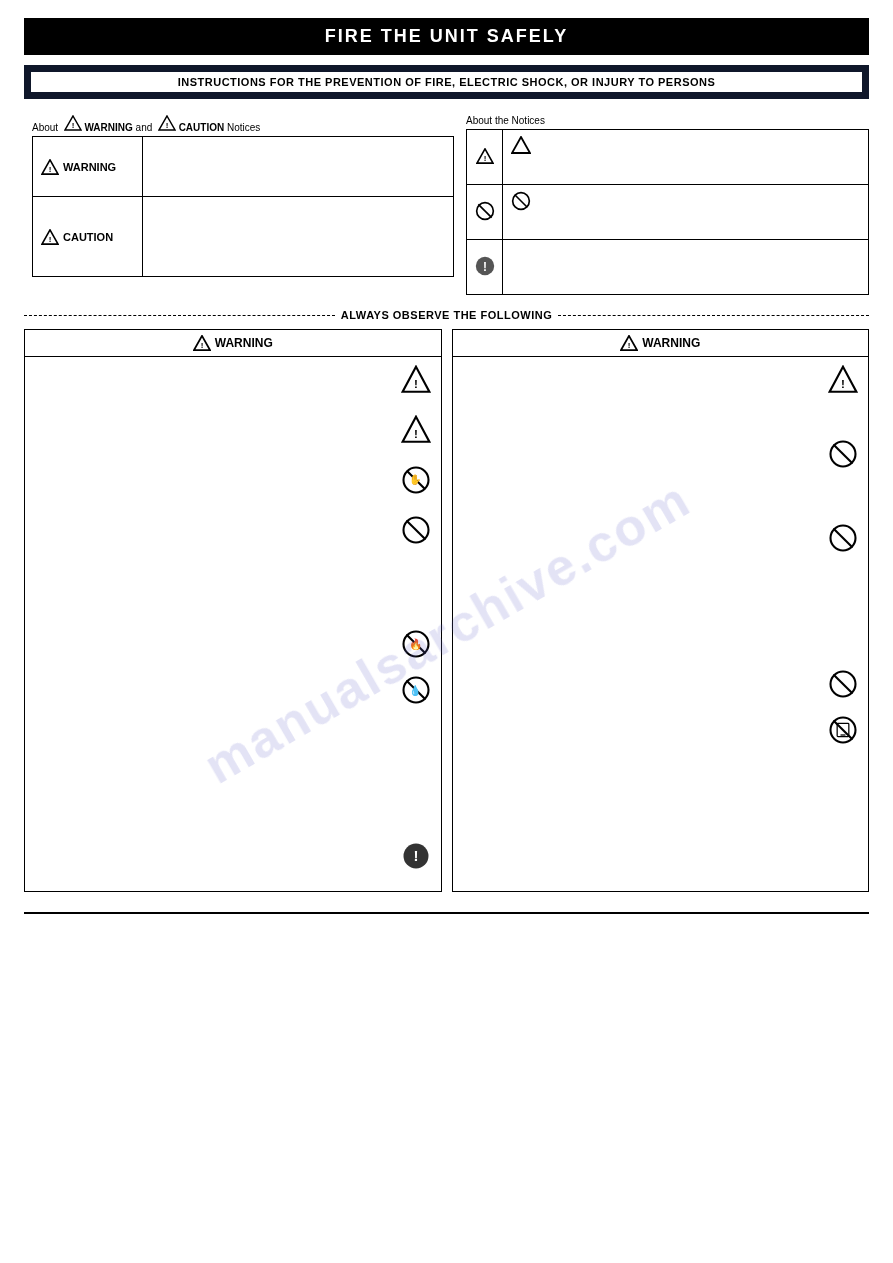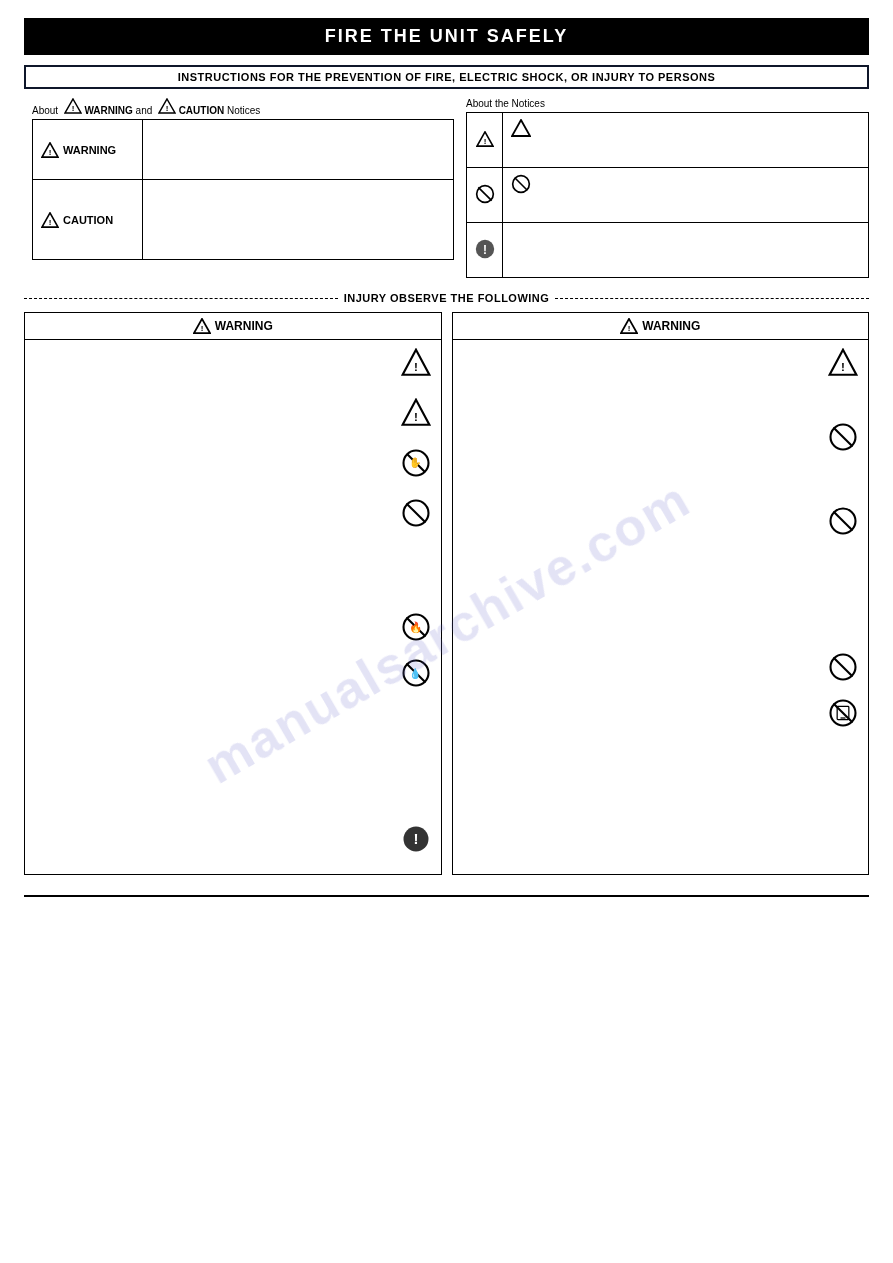--- a/index.html
+++ b/index.html
@@ -20,26 +20,26 @@
       text-align: center;
       font-size: 18px;
       font-weight: bold;
       letter-spacing: 2px;
       padding: 8px 0;
       margin-bottom: 10px;
     }
 
     
     .instructions-banner {
-      border: 2px solid #0f172a;
+      border: 7px solid #0f172a;
       text-align: center;
       font-size: 11px;
       font-weight: bold;
       padding: 4px 0;
-      margin-bottom: 9px;
+      margin-bottom: 16px;
       letter-spacing: 0.5px;
     }
 
     
     .about-section {
       display: flex;
       gap: 12px;
       margin-bottom: 10px;
     }
 
@@ -324,21 +324,21 @@
         </td>
         <td class="desc-cell" style="height:55px;"></td>
       </tr>
     </tbody>
       </table>
   </div>
 </div>
 
 <div class="always-observe">
   <div class="dashed-line"></div>
-  <span>INJURY OBSERVE THE FOLLOWING</span>
+  <span>ALWAYS OBSERVE THE FOLLOWING</span>
   <div class="dashed-line"></div>
 </div>
 
 <div class="warning-columns">
 
   <div class="warning-col">
     <div class="warning-col-header">
       <span class="triangle-icon">
         <svg width="18" height="16" viewBox="0 0 20 18">
             <polygon points="10,1 19,17 1,17" fill="none" stroke="#000" stroke-width="2"></polygon>

